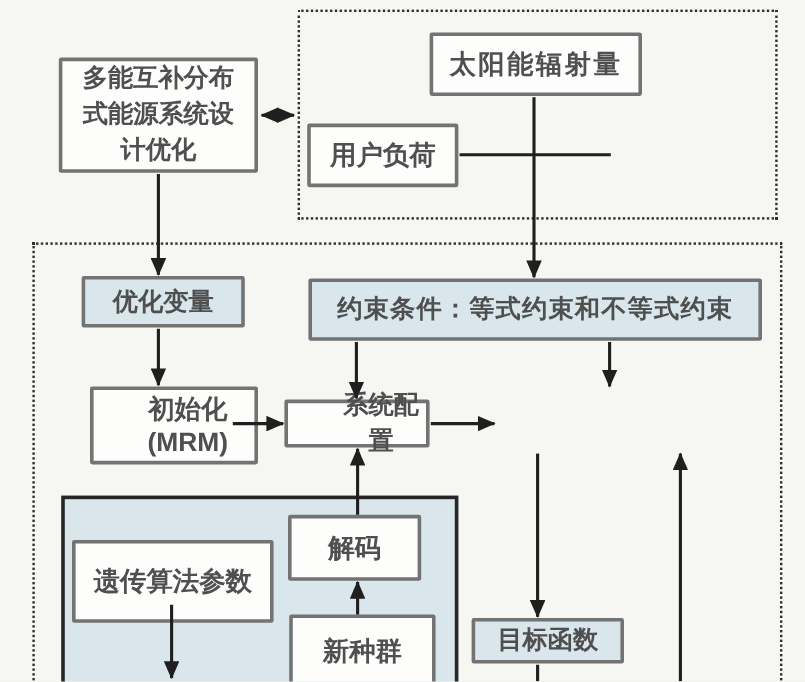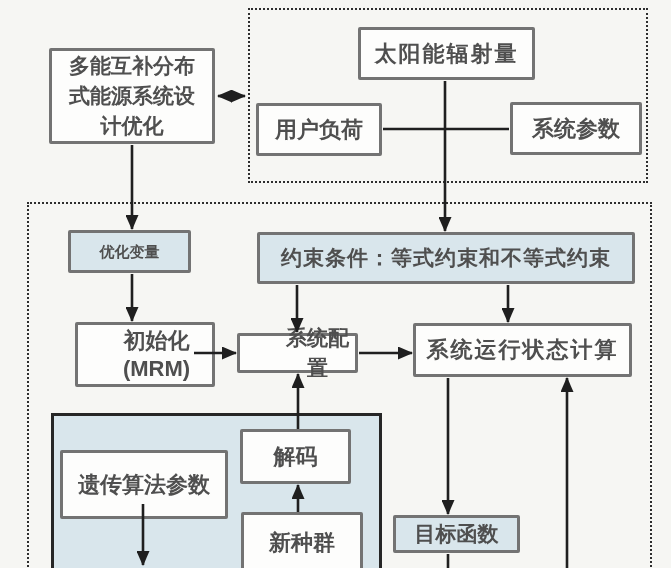--- a/index.html
+++ b/index.html
@@ -46,21 +46,21 @@
     white-space:pre-line;
     z-index:3;
     border-radius:2px;
     line-height:1.42;
   }
   .node.highlight{ background:#d9e6ec; }
   #n-design   { left:49px;  top:48px;  width:166px; height:96px;  font-size:21px; }
   #n-solar    { left:358px; top:27px;  width:177px; height:53px;  font-size:22px; letter-spacing:2px; }
   #n-load     { left:256px; top:103px; width:126px; height:53px;  font-size:22px; }
   #n-params   { left:510px; top:102px; width:132px; height:53px;  font-size:22px; }
-  #n-optvar   { left:68px;  top:230px; width:123px; height:43px;  font-size:15px; }
+  #n-optvar   { left:68px;  top:230px; width:136px; height:43px;  font-size:21px; }
   #n-constr   { left:257px; top:232px; width:378px; height:52px;  font-size:21px; letter-spacing:1px; }
   #n-init     { left:75px;  top:322px; width:140px; height:65px;  font-size:22px; line-height:1.25;padding-left:23px; }
   #n-sysconf  { left:237px; top:333px; width:121px; height:40px;  font-size:21px;padding-left:40px; }
   #n-sysstate { left:413px; top:323px; width:219px; height:54px;  font-size:22px; letter-spacing:2px; }
   #n-gaparams { left:60px;  top:450px; width:168px; height:69px;  font-size:22px; }
   #n-decode   { left:240px; top:429px; width:111px; height:55px;  font-size:22px; }
   #n-newpop   { left:241px; top:512px; width:122px; height:62px;  font-size:22px; }
   #n-objective{ left:393px; top:515px; width:127px; height:38px;  font-size:21px; }
   
   #arrows{
@@ -82,32 +82,30 @@
   <div id="ga-container"></div>
 
   <div class="node" id="n-design">多能互补分布
 式能源系统设
 计优化</div>
 
   <div class="node" id="n-solar">太阳能辐射量</div>
 
   <div class="node" id="n-load">用户负荷</div>
 
-  <div class="node" id="n-params">系统参数</div>
 
   <div class="node highlight" id="n-optvar">优化变量</div>
 
   <div class="node highlight" id="n-constr">约束条件：等式约束和不等式约束</div>
 
   <div class="node" id="n-init">初始化
 (MRM)</div>
 
   <div class="node" id="n-sysconf">系统配置</div>
 
-  <div class="node" id="n-sysstate">系统运行状态计算</div>
 
   <div class="node" id="n-gaparams">遗传算法参数</div>
 
   <div class="node" id="n-decode">解码</div>
 
   <div class="node" id="n-newpop">新种群</div>
 
   <div class="node highlight" id="n-objective">目标函数</div>
 
   <svg id="arrows" width="671" height="568" viewBox="0 0 671 568">

